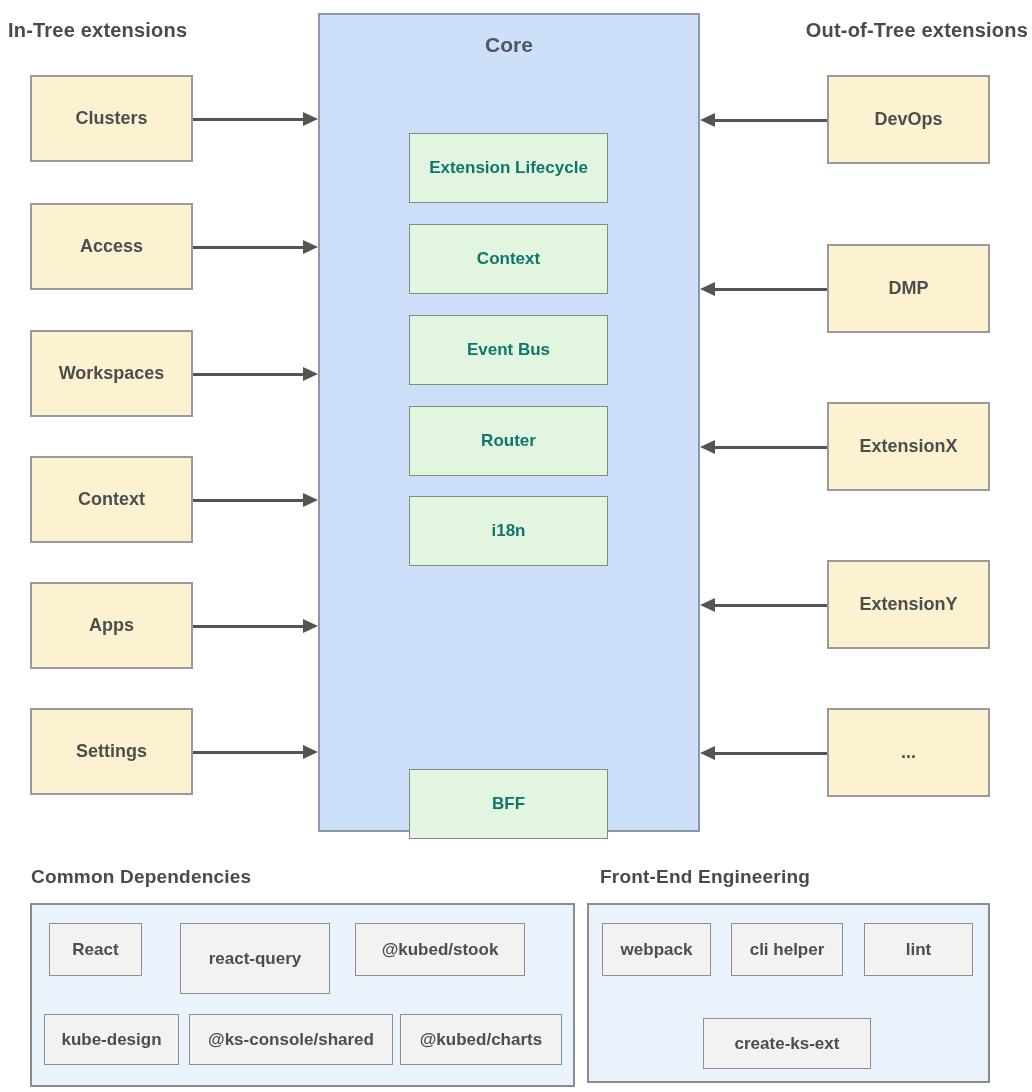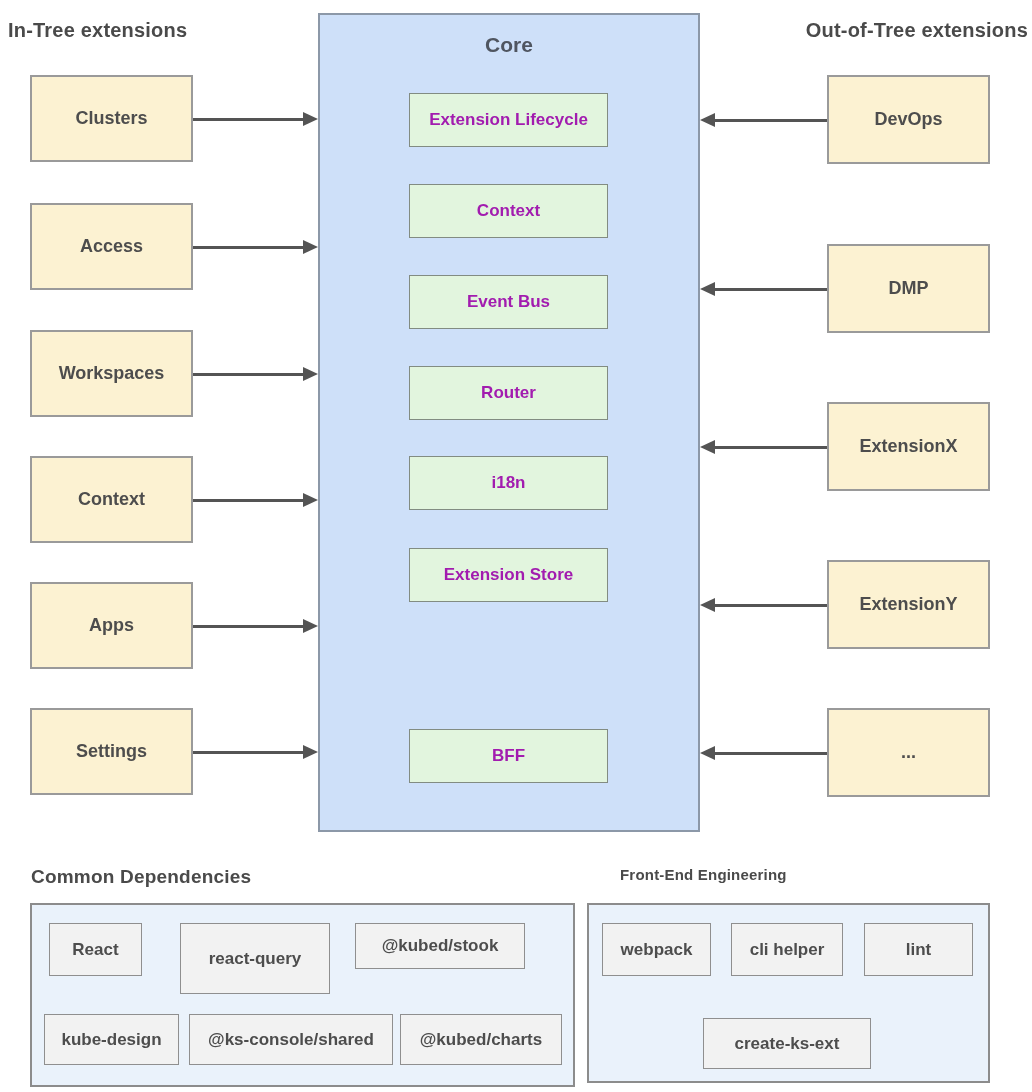--- a/index.html
+++ b/index.html
@@ -36,26 +36,27 @@
     left: 318px; top: 33px;
     width: 382px;
     text-align: center;
     font-size: 21px;
     font-weight: bold;
     color: #4f5560;
   }
   .core-module {
     position: absolute;
     left: 409px;
-    width: 199px; height: 54px;
+    width: 199px; height: 70px;
     background: #e2f5de;
     border: 1.5px solid #828c82;
     display: flex; align-items: center; justify-content: center;
-    font-size: 17px; font-weight: bold; color: #a21caf;
-    white-space: nowrap;
+    font-size: 17px; font-weight: bold; color: #0f766e;
+    white-space: nowrap;
+    margin-top: 40px;
   }
 
   
   .node {
     position: absolute;
     width: 163px;
     background: #fcf2d2;
     border: 2px solid #9a9a9a;
     display: flex; align-items: center; justify-content: center;
     font-size: 18px; font-weight: bold; color: #4d4d4d;
@@ -114,21 +115,20 @@
   <div class="section-title" style="right:4px; top:19px; text-align:right;">Out-of-Tree extensions</div>
 
   <div class="core-panel"></div>
   <div class="core-title">Core</div>
 
   <div class="core-module" style="top:93px;">Extension Lifecycle</div>
   <div class="core-module" style="top:184px;">Context</div>
   <div class="core-module" style="top:275px;">Event Bus</div>
   <div class="core-module" style="top:366px;">Router</div>
   <div class="core-module" style="top:456px;">i18n</div>
-  <div class="core-module" style="top:548px;">Extension Store</div>
   <div class="core-module" style="top:729px;">BFF</div>
 
   <div class="node left" style="top:75px;">Clusters</div>
   <div class="node left" style="top:203px;">Access</div>
   <div class="node left" style="top:330px;">Workspaces</div>
   <div class="node left" style="top:456px;">Context</div>
   <div class="node left" style="top:582px;">Apps</div>
   <div class="node left" style="top:708px;">Settings</div>
 
   <div class="arrow to-right" style="top:112px;">
@@ -180,25 +180,25 @@
     </div>
   <div class="arrow to-left" style="top:746px;">
       <div class="arrow-head-left"></div>
       <div class="arrow-line"></div>
     </div>
 
   <div class="section-title" style="left:31px; top:866px; font-size:19px;">Common Dependencies</div>
   <div class="subpanel common"></div>
   <div class="chip" style="left:49px;  top:923px;  width:93px;  height:53px;">React</div>
   <div class="chip" style="left:180px; top:923px;  width:150px; height:71px;">react-query</div>
-  <div class="chip" style="left:355px; top:923px;  width:170px; height:46px;">@kubed/stook</div>
+  <div class="chip" style="left:355px; top:923px;  width:170px; height:53px;">@kubed/stook</div>
   <div class="chip" style="left:44px;  top:1014px; width:135px; height:51px;">kube-design</div>
   <div class="chip" style="left:189px; top:1014px; width:204px; height:51px;">@ks-console/shared</div>
   <div class="chip" style="left:400px; top:1014px; width:162px; height:51px;">@kubed/charts</div>
 
-  <div class="section-title" style="left:620px; top:866px; font-size:15px;">Front-End Engineering</div>
+  <div class="section-title" style="left:600px; top:866px; font-size:19px;">Front-End Engineering</div>
   <div class="subpanel frontend"></div>
   <div class="chip" style="left:602px; top:923px;  width:109px; height:53px;">webpack</div>
   <div class="chip" style="left:864px; top:923px;  width:109px; height:53px;">lint</div>
   <div class="chip" style="left:731px; top:923px;  width:112px; height:53px;">cli helper</div>
   <div class="chip" style="left:703px; top:1018px; width:168px; height:51px;">create-ks-ext</div>
 
 </div>
 
 </body></html>

